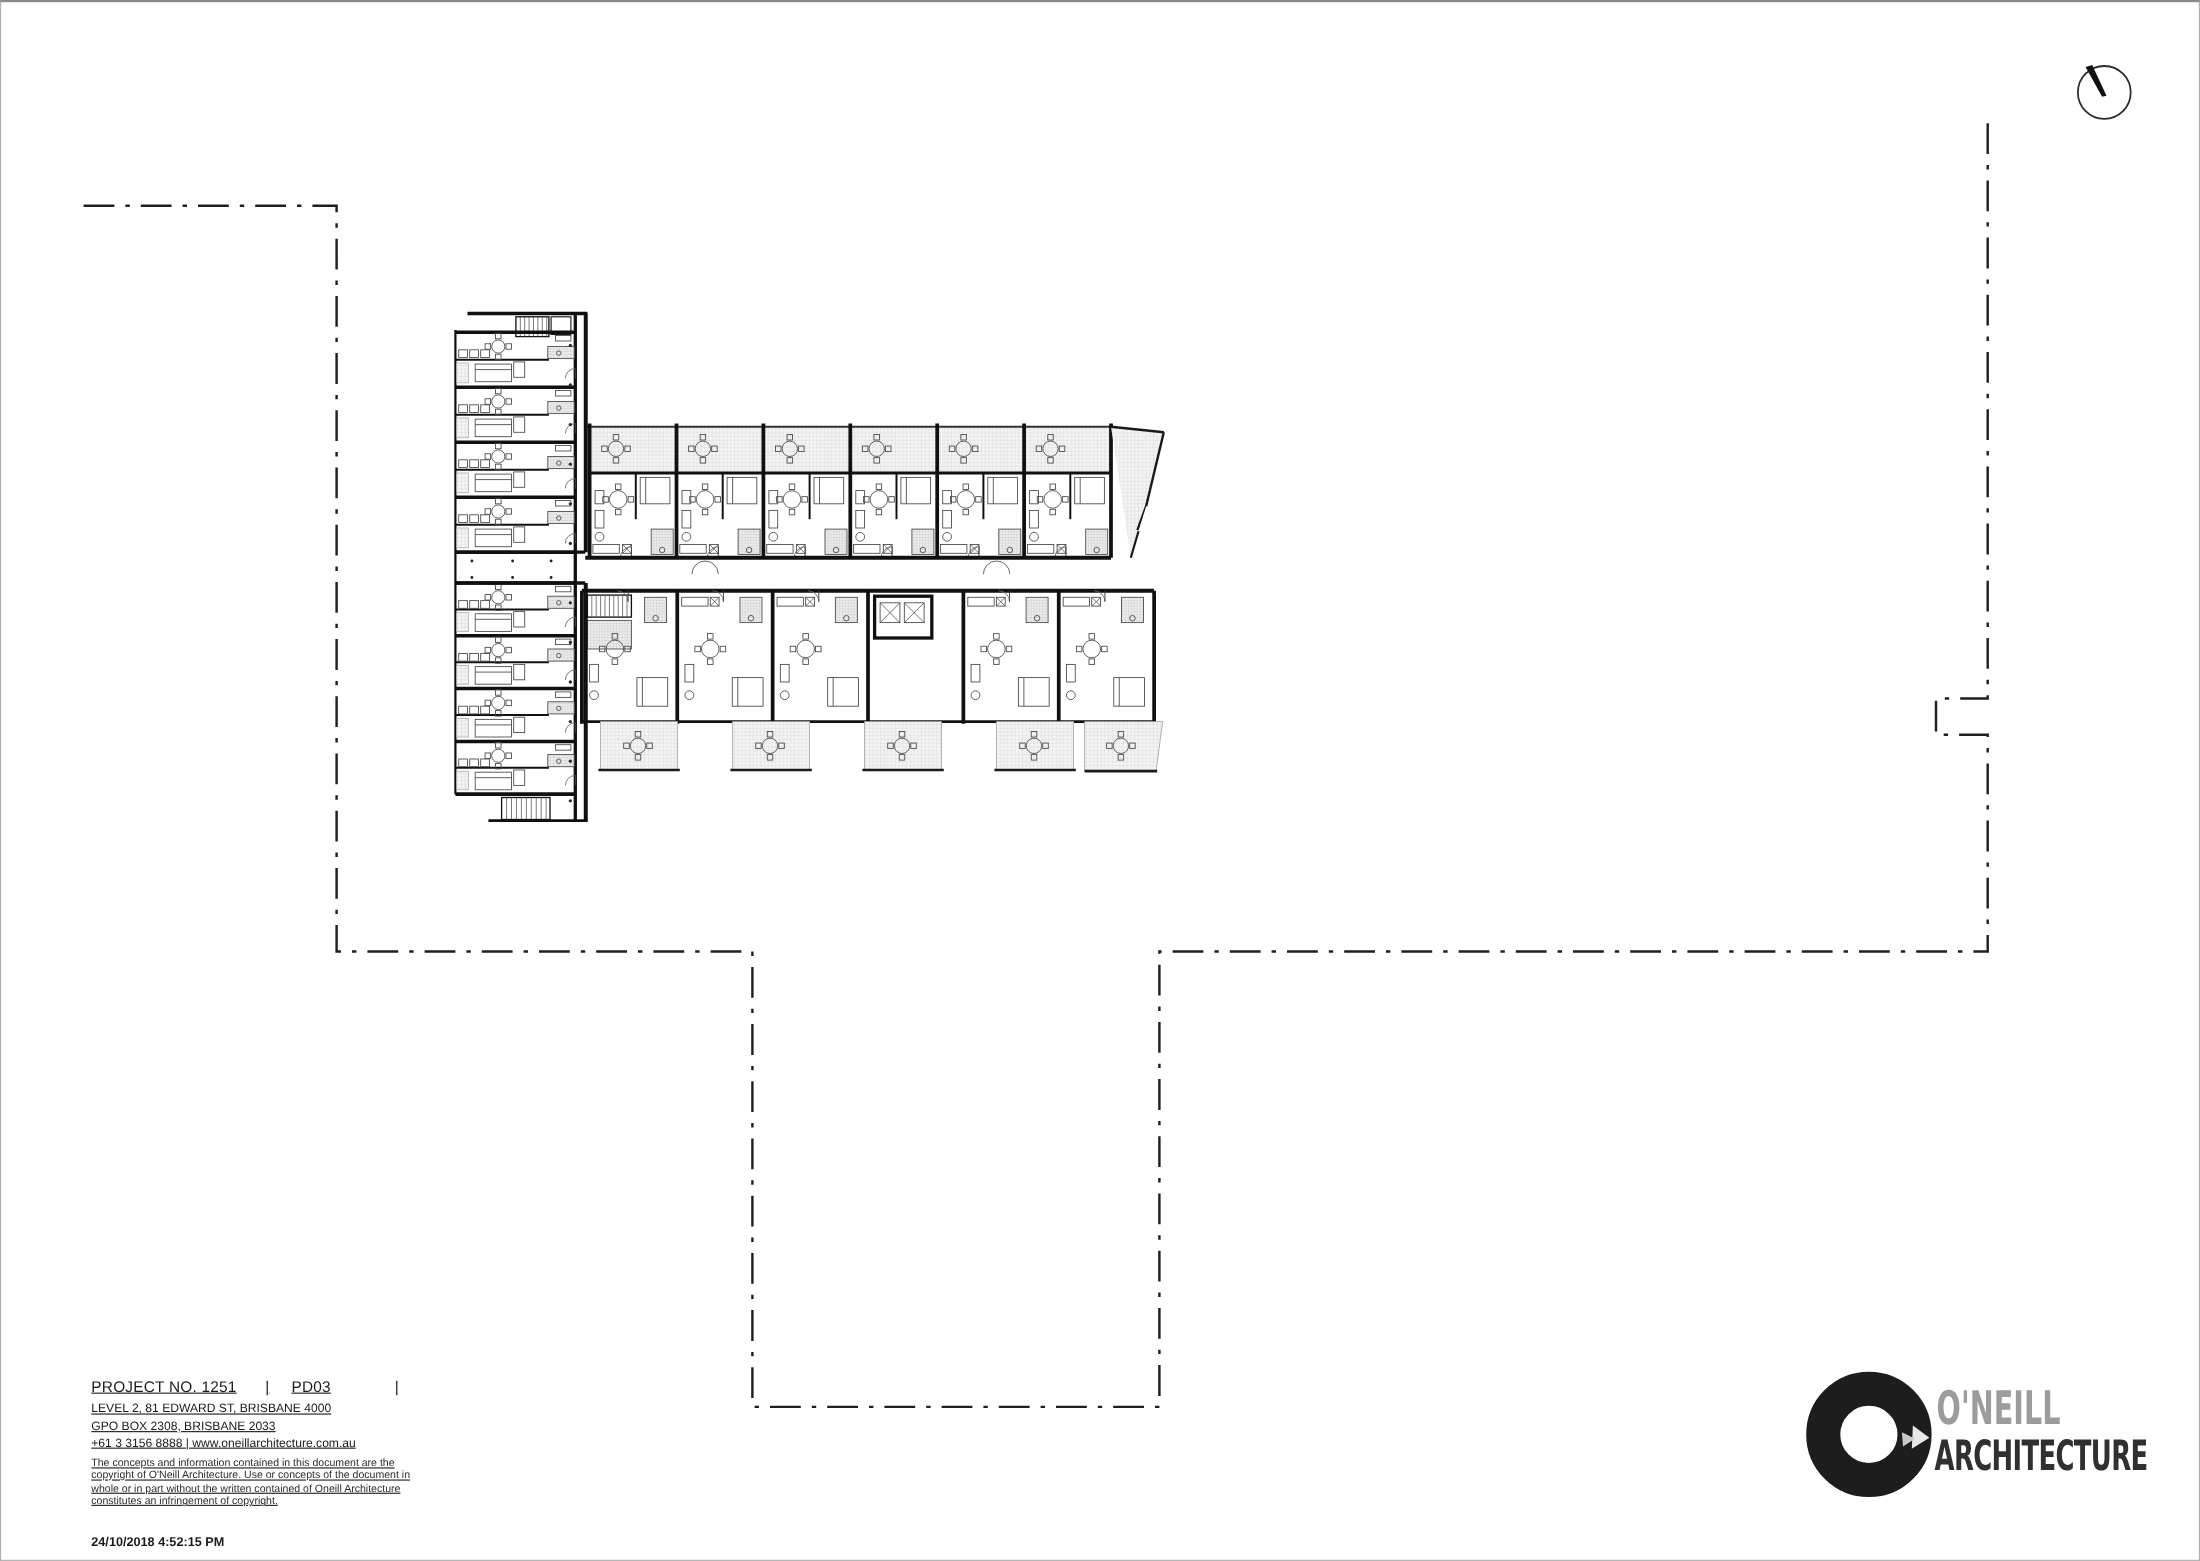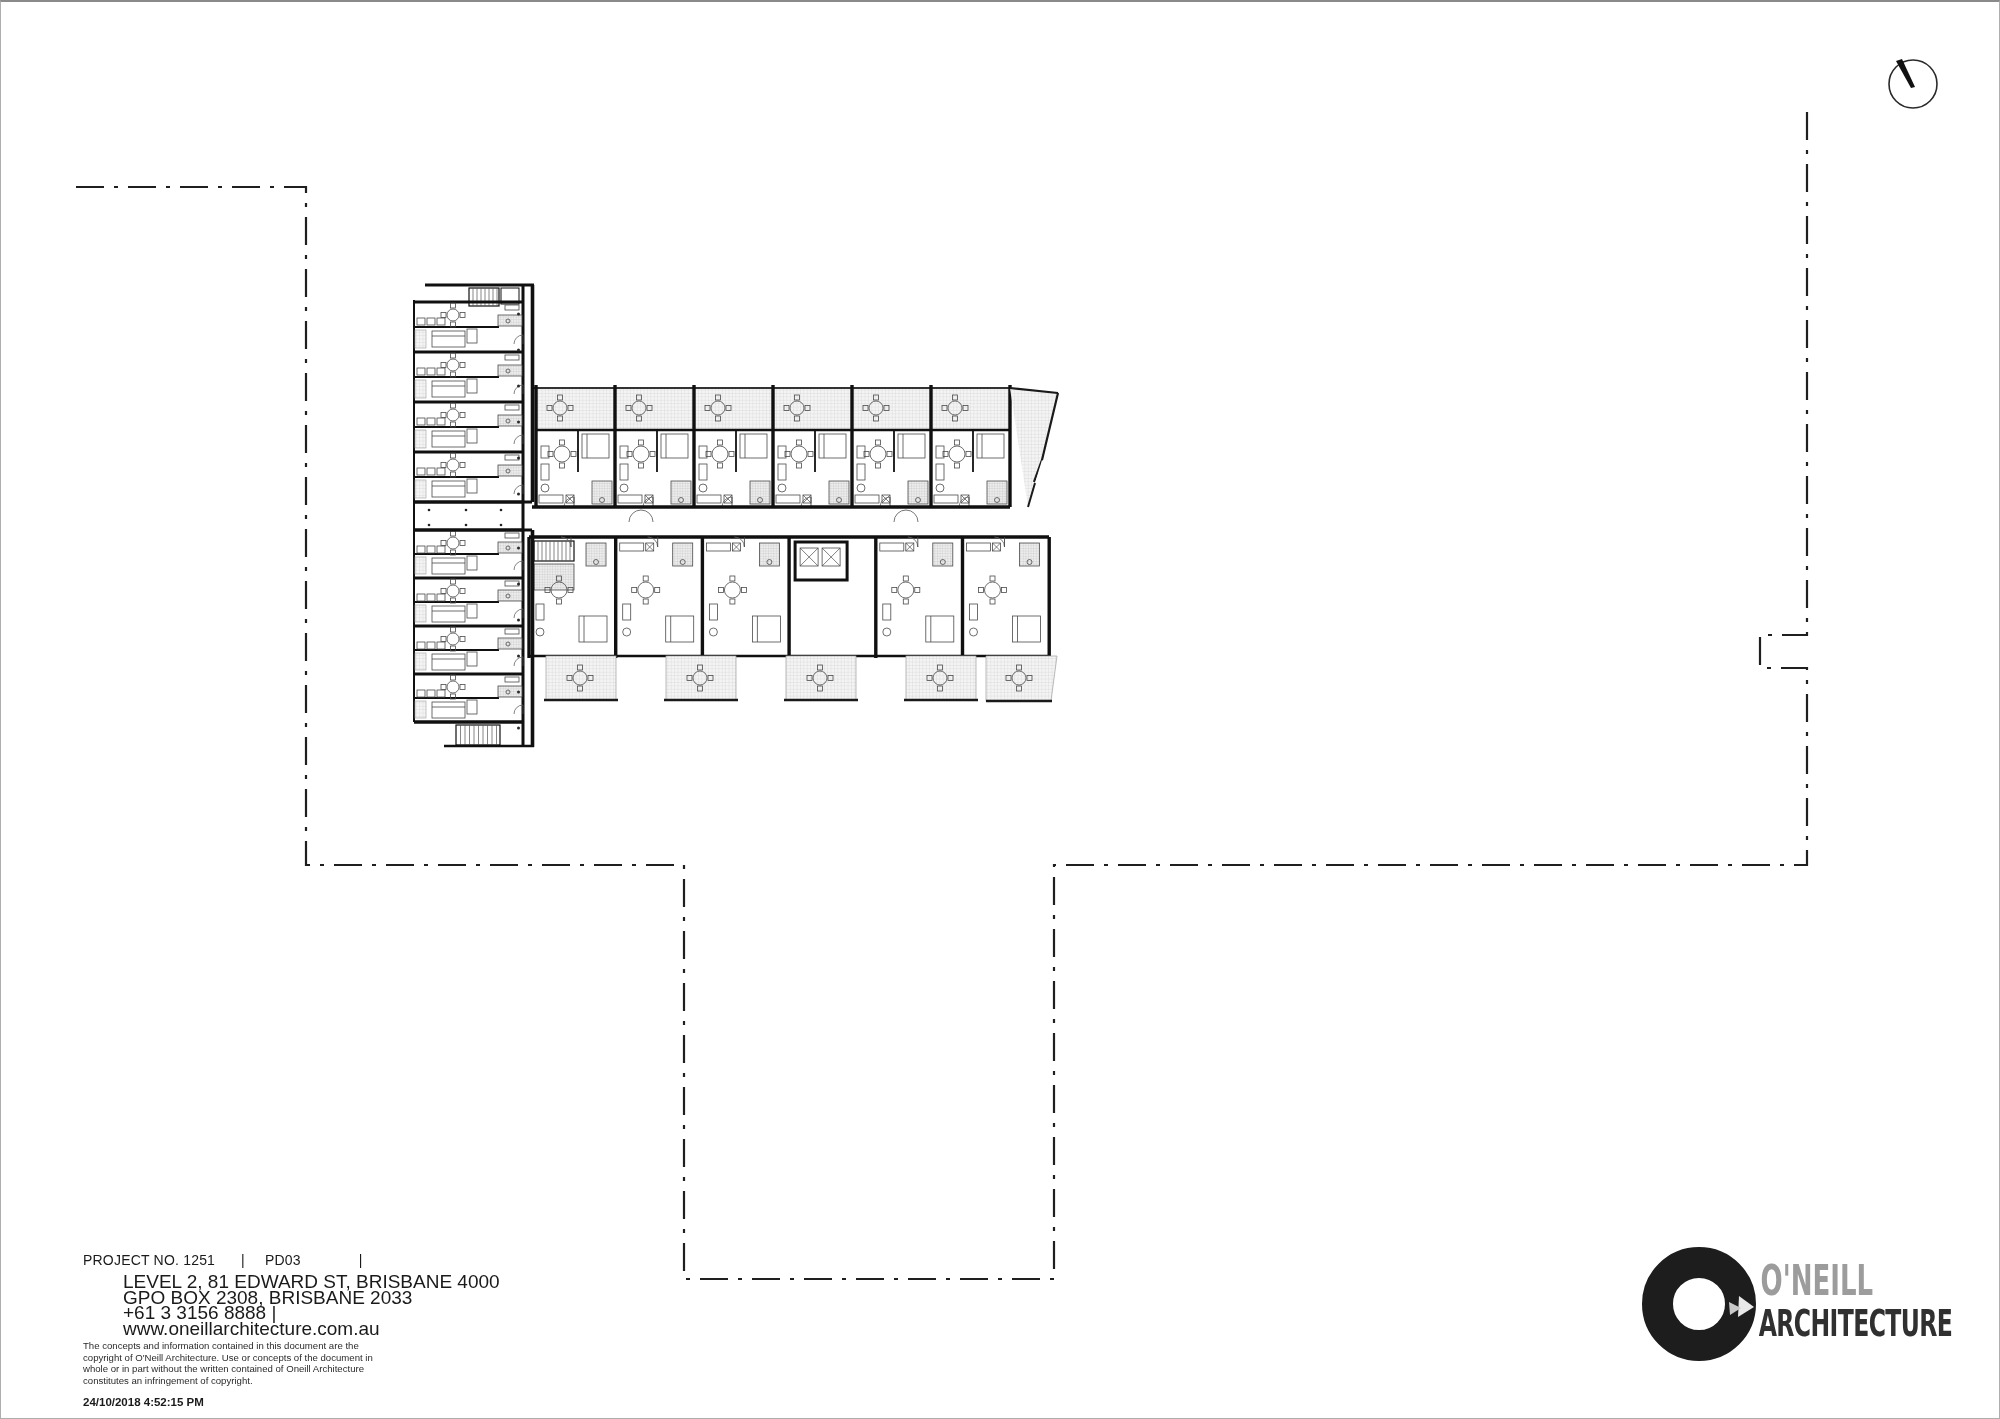--- a/index.html
+++ b/index.html
@@ -2,26 +2,26 @@
 <html><head>
 <meta charset="utf-8">
 <style>
   html,body{margin:0;padding:0;background:#e8e8e8;}
   .page{
     position:relative;width:2000px;height:1419px;background:#ffffff;
     box-sizing:border-box;border:1px solid #aeaeae;border-top:2px solid #8a8a8a;
     overflow:hidden;font-family:"Liberation Sans", sans-serif;color:#1a1a1a;
   }
   svg.sheet{position:absolute;left:0;top:0;}
-  .titleblock{position:absolute;left:82px;top:1250px;width:420px;}
+  .titleblock{position:absolute;left:82px;top:1250px;width:420px;text-decoration:underline;}
   .tb-row1{font-size:14px;letter-spacing:.2px;white-space:nowrap;}
   .tb-row1 .sep1{margin-left:26px;}
   .tb-row1 .code{margin-left:20px;}
   .tb-row1 .sep2{margin-left:58px;}
-  .tb-addr{font-size:19px;line-height:15.5px;margin-top:6px;margin-left:40px;}
+  .tb-addr{font-size:11px;line-height:15.5px;margin-top:6px;}
   .tb-copy{font-size:9.6px;line-height:11.6px;margin-top:4px;color:#2b2b2b;}
   .timestamp{position:absolute;left:82px;top:1394px;font-size:11.5px;font-weight:700;}
 </style>
 </head>
 <body>
 
 <div class="page">
 
   <svg class="sheet" width="2000" height="1419" viewBox="0 0 2000 1419">
     <defs>

